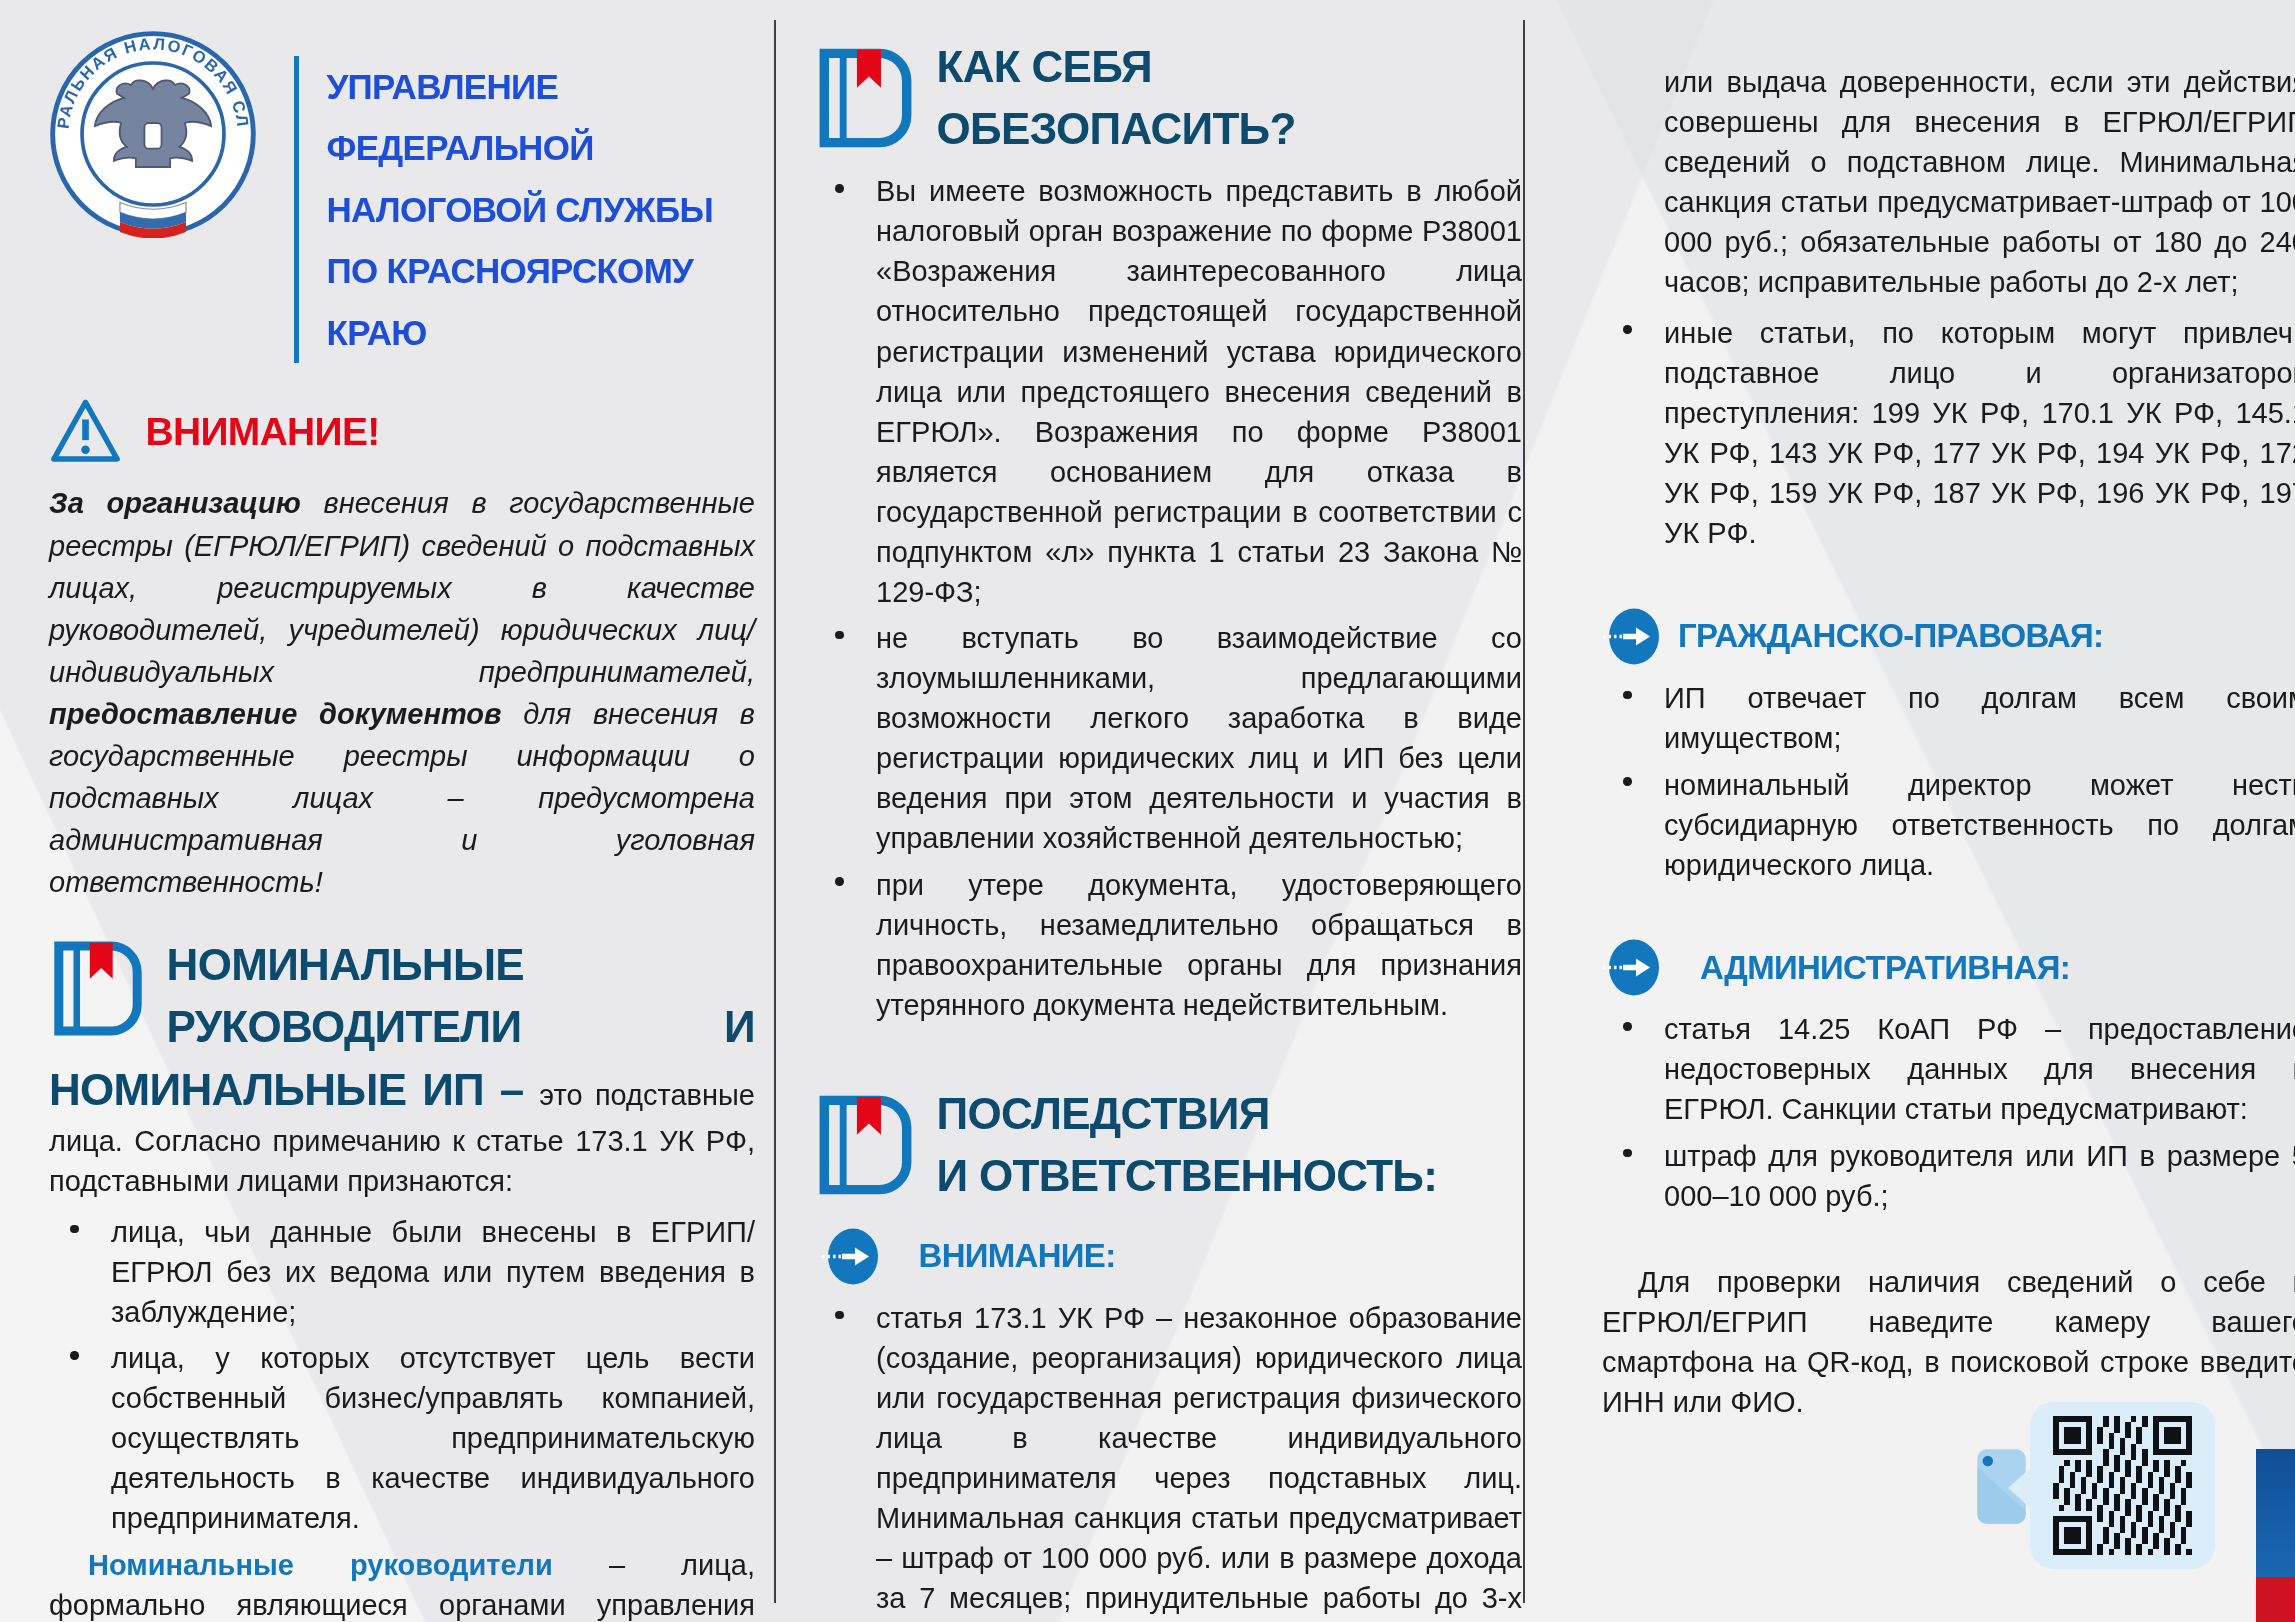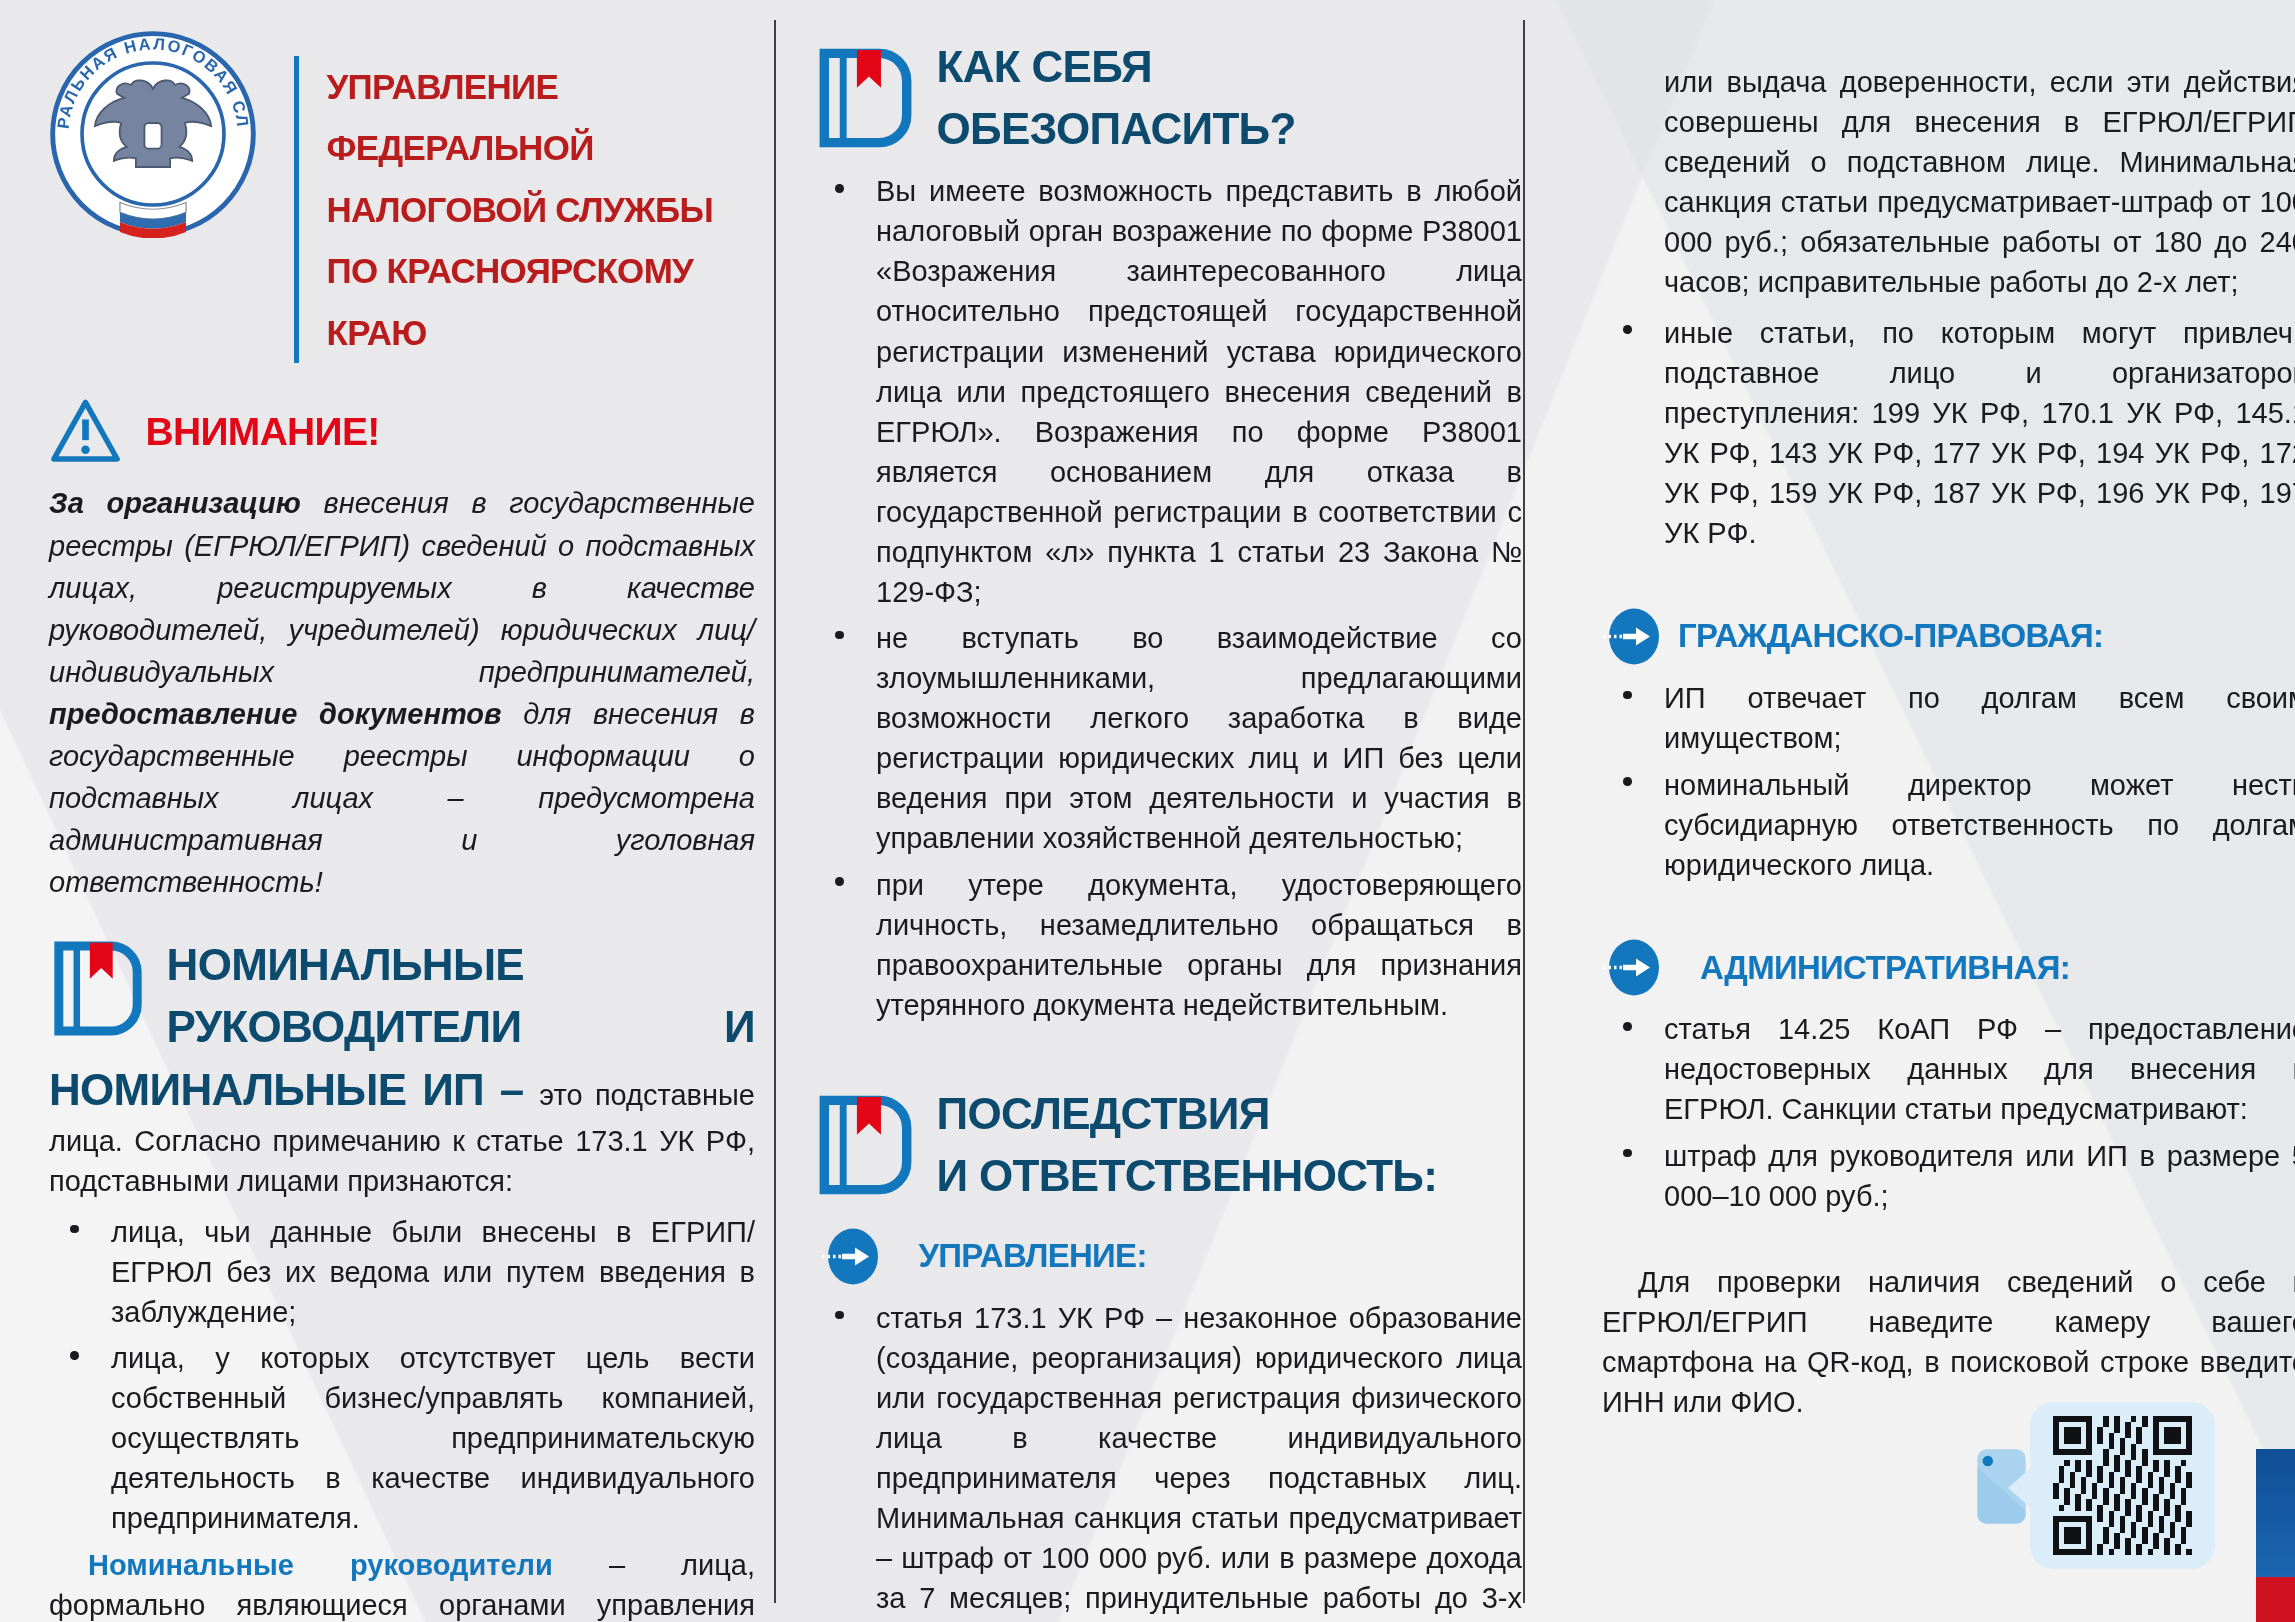--- a/index.html
+++ b/index.html
@@ -16,21 +16,21 @@
   .col{position:absolute;font-size:29px;line-height:1.38;}
   .col-1{left:49px;top:29.5px;width:706px;}
   .col-2{left:814px;top:36px;width:708px;}
   .col-3{left:1602px;top:26px;width:706px;}
 
   
   .brand{display:flex;align-items:flex-start;}
   .emblem{width:208px;height:208px;flex:0 0 auto;}
   .brand-text{margin-left:37px;margin-top:26px;border-left:5.2px solid #1377bd;padding-left:27.5px;
               min-height:157px;display:flex;align-items:center;}
-  .brand-title{margin:0;font-size:35px;line-height:1.76;font-weight:700;color:#b91c1c;
+  .brand-title{margin:0;font-size:35px;line-height:1.76;font-weight:700;color:#1d4ed8;
                white-space:pre-line;letter-spacing:-0.7px;}
 
   
   .attention{margin-top:34px;}
   .attention-head{display:flex;align-items:center;gap:23.6px;}
   .warn-icon{width:73px;height:68px;flex:0 0 auto;}
   .attention-title{font-size:39px;font-weight:700;color:#e30617;letter-spacing:-0.7px;}
   .italic-par{margin:17px 0 0 0;font-style:italic;text-align:justify;line-height:1.45;}
   .italic-par b{font-weight:700;font-style:italic;}
 
@@ -182,21 +182,21 @@
       </div>
       <div class="sub-head">
         <span class="arrow-icon">
           <svg viewBox="0 0 120 120" width="60" height="63">
             <ellipse cx="64" cy="60" rx="50" ry="56" fill="#1377bd"></ellipse>
             <line x1="2" y1="60" x2="40" y2="60" stroke="#ffffff" stroke-width="7" stroke-dasharray="5 6"></line>
             <line x1="42" y1="60" x2="74" y2="60" stroke="#ffffff" stroke-width="11"></line>
             <polygon points="68,42 96,60 68,78" fill="#ffffff"></polygon>
           </svg>
         </span>
-        <span class="h-blue">УПРАВЛЕНИЕ:</span>
+        <span class="h-blue">ВНИМАНИЕ:</span>
       </div>
       <ul class="b tight">
         <li>статья 173.1 УК РФ – незаконное образование (создание, реорганизация) юридического лица или государственная регистрация физического лица в качестве индивидуального предпринимателя через подставных лиц. Минимальная санкция статьи предусматривает – штраф от 100 000 руб. или в размере дохода за 7 месяцев; принудительные работы до 3-х лет; обязательные работы от 180 до 240 часов, лишение свободы до 3-х лет;</li>
 
       </ul>
     </div>
   </section>
 
   <section class="col col-3">
     <div style="margin-top:36px;">

